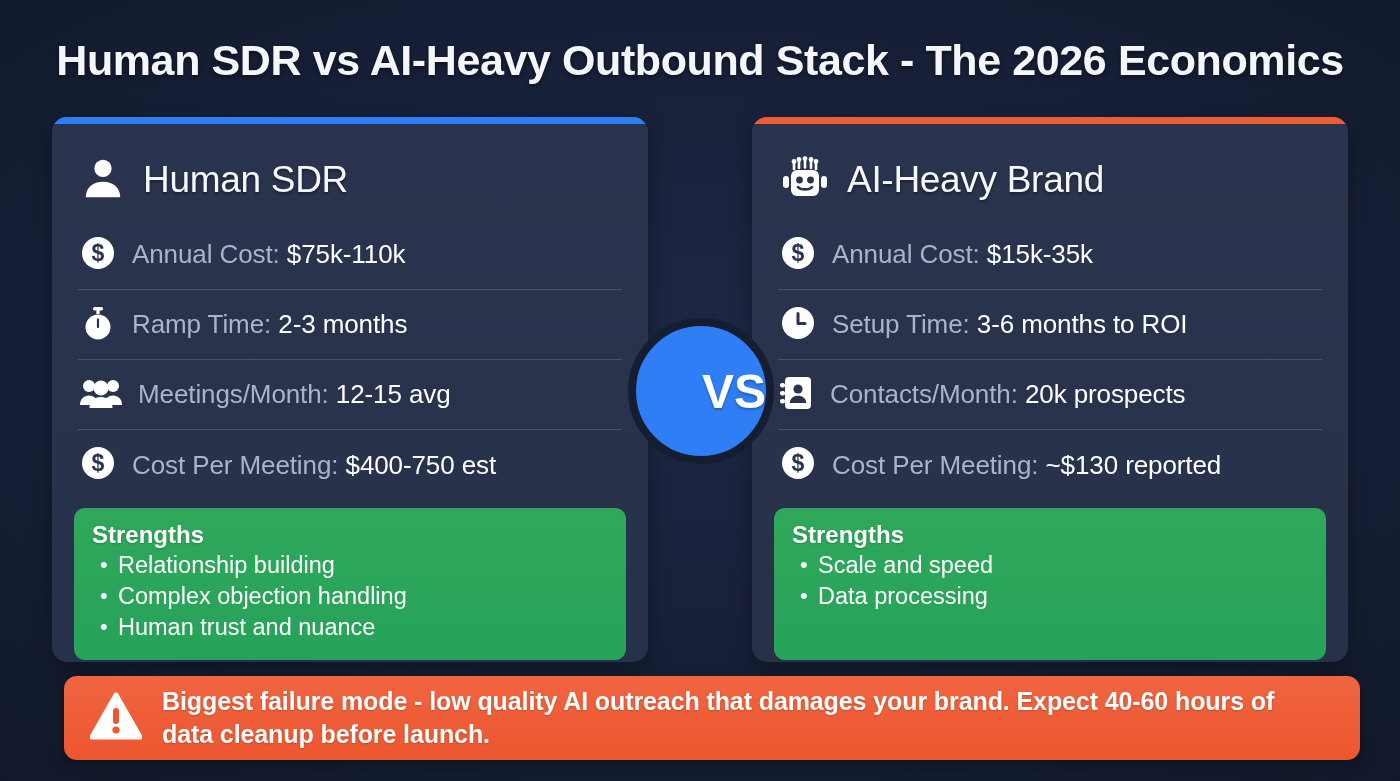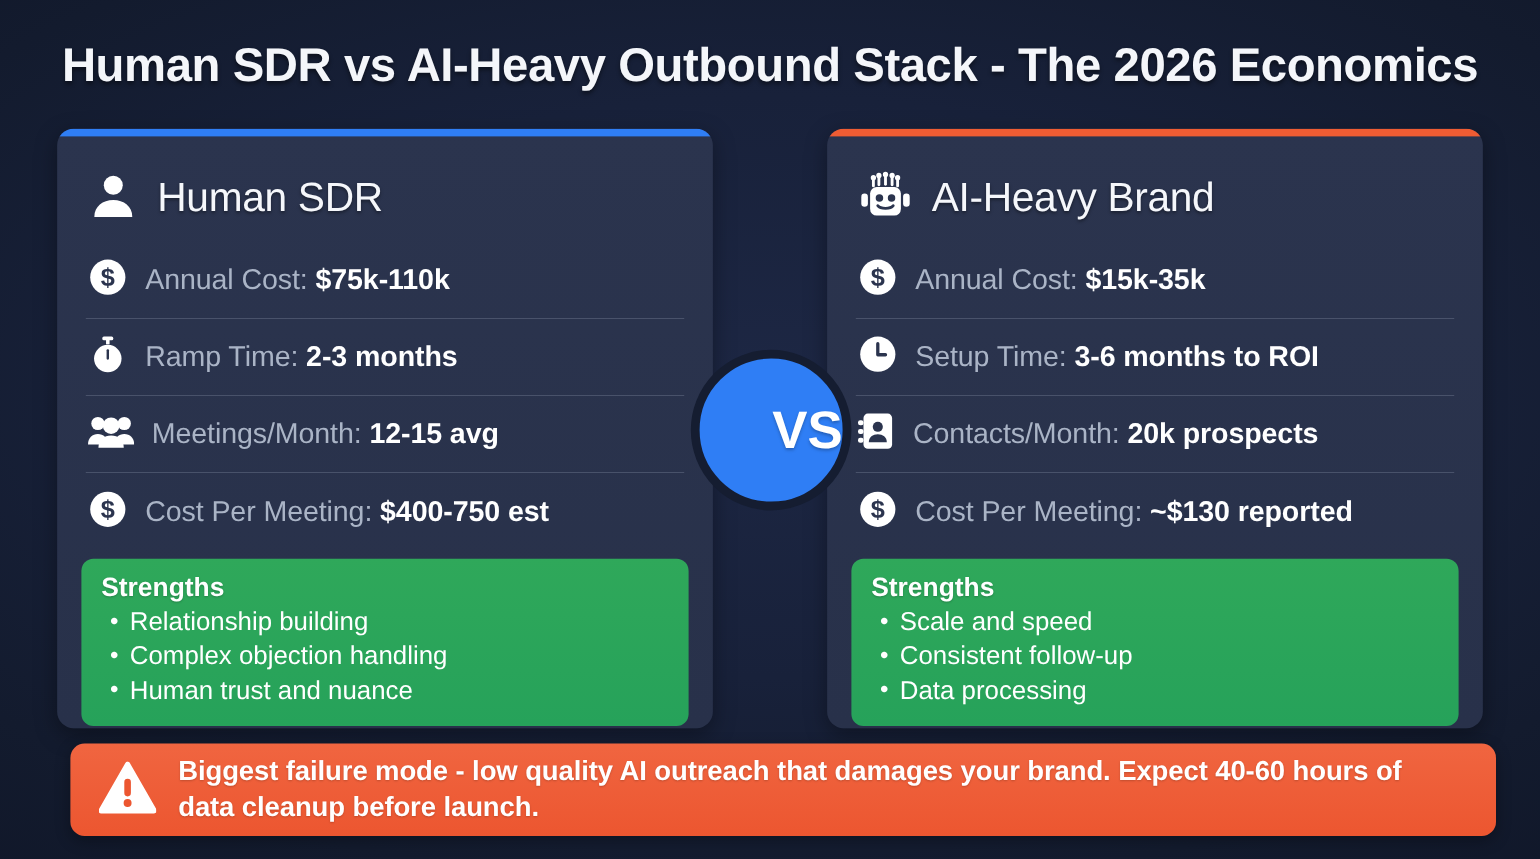--- a/index.html
+++ b/index.html
@@ -104,21 +104,21 @@
   .row:last-child { border-bottom: none; }
 
   .row .glyph { flex: 0 0 auto; display: block; }
 
   .row-text {
     font-size: 26px;
     letter-spacing: -0.1px;
     white-space: nowrap;
   }
   .row-label { color: #aab4c6; font-weight: 400; }
-  .row-value { color: #ffffff; font-weight: 700; }
+  .row-value { color: #ffffff; font-weight: 400; }
 
   
   .strengths {
     margin: 8px -4px 0 -4px;
     background: linear-gradient(180deg, #2fa85a 0%, #26a25a 100%);
     border-radius: 11px;
     padding: 13px 18px 15px 18px;
     height: 152px;
   }
   .strengths-title {
@@ -372,21 +372,20 @@
             <span class="row-label">Cost Per Meeting: </span><span class="row-value">~$130 reported</span>
           </span>
         </div>
 
       </div>
 
       <div class="strengths">
         <div class="strengths-title">Strengths</div>
         <ul>
           <li>Scale and speed</li>
-          <li>Consistent follow-up</li>
           <li>Data processing</li>
         </ul>
       </div>
 
     </div>
   </div>
 
   <div class="vs-badge">
     <span>VS</span>
   </div>

